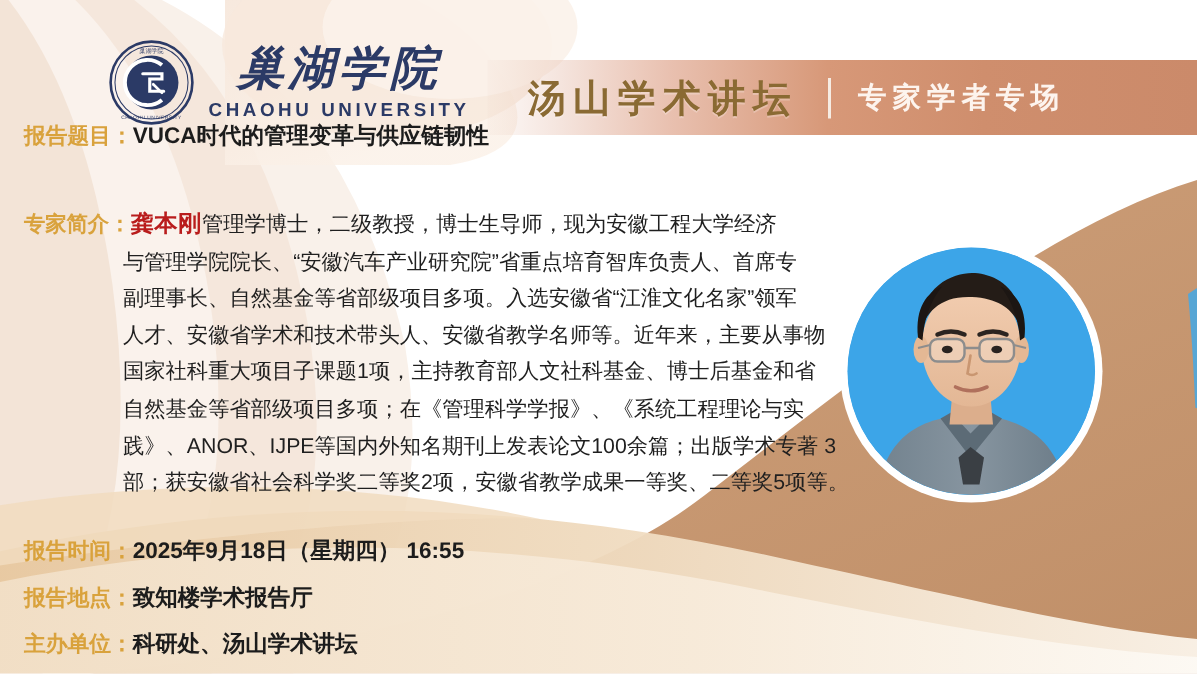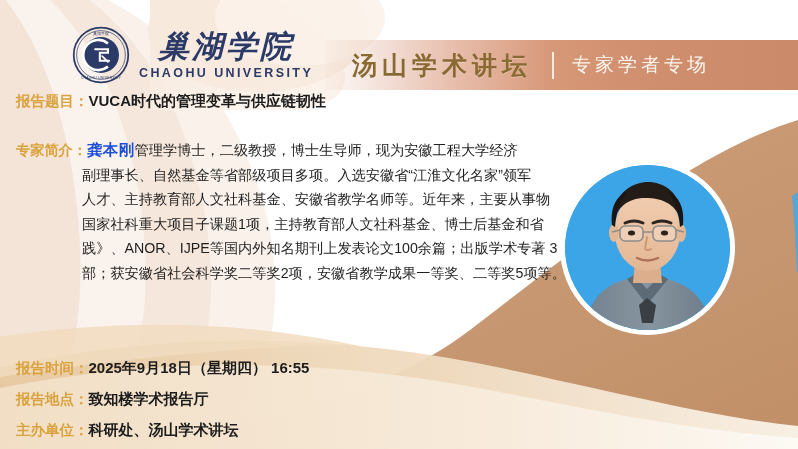--- a/index.html
+++ b/index.html
@@ -80,40 +80,40 @@
   }
   .banner-sep {
     width: 2px; height: 27px;
     background: #f6ece3;
     margin-left: 20px; margin-right: 18px;
     flex: 0 0 auto;
   }
   .banner-sub {
     font-family: "DejaVu Serif", "Liberation Serif", serif;
     font-size: 19px;
-    font-weight: 400;
+    font-weight: 700;
     color: #fdf4ee;
     letter-spacing: 4px;
   }
 
   
   .content { position: absolute; left: 0; top: 0; width: 798px; height: 449px; z-index: 6; }
 
   .label {
     color: #d9a23c;
     font-weight: 700;
   }
   .val-strong {
     color: #1c1c1c;
     font-weight: 700;
   }
 
   .row-title {
     position: absolute;
-    left: 16px; top: 92px;
+    left: 16px; top: 82px;
     font-size: 14.5px;
     line-height: 18px;
     white-space: nowrap;
   }
   .row-title .label { font-size: 14.5px; }
   .row-title .val-strong { font-size: 15px; }
 
   .bio {
     position: absolute;
     left: 16px; top: 138px;
@@ -122,21 +122,21 @@
   .bio-line {
     font-size: 14.2px;
     line-height: 24.6px;
     color: #1f1f1f;
     white-space: nowrap;
   }
   .bio-line.indent { padding-left: 66px; }
   .bio-name {
     font-weight: 700;
     font-size: 15.4px;
-    color: #1d4ed8;
+    color: #b91c1c;
     letter-spacing: 0.5px;
   }
 
   .footrow {
     position: absolute;
     left: 16px;
     font-size: 14.5px;
     line-height: 18px;
     white-space: nowrap;
   }
@@ -304,23 +304,25 @@
   </div>
 
   <div class="content">
 
     <div class="row-title">
       <span class="label">报告题目：</span><span class="val-strong">VUCA时代的管理变革与供应链韧性</span>
     </div>
 
     <div class="bio">
       <div class="bio-line"><span class="label">专家简介：</span><span class="bio-name">龚本刚</span><span>管理学博士，二级教授，博士生导师，现为安徽工程大学经济</span></div>
+      <div class="bio-line indent">与管理学院院长、“安徽汽车产业研究院”省重点培育智库负责人、首席专</div>
       <div class="bio-line indent">副理事长、自然基金等省部级项目多项。入选安徽省“江淮文化名家”领军</div>
-      <div class="bio-line indent">人才、主持教育部人文社科基金、安徽省教学名师等。近年来，主要从事物</div>
+      <div class="bio-line indent">人才、安徽省学术和技术带头人、安徽省教学名师等。近年来，主要从事物</div>
       <div class="bio-line indent">国家社科重大项目子课题1项，主持教育部人文社科基金、博士后基金和省</div>
+      <div class="bio-line indent">自然基金等省部级项目多项；在《管理科学学报》、《系统工程理论与实</div>
       <div class="bio-line indent">践》、ANOR、IJPE等国内外知名期刊上发表论文100余篇；出版学术专著 3</div>
       <div class="bio-line indent">部；获安徽省社会科学奖二等奖2项，安徽省教学成果一等奖、二等奖5项等。</div>
     </div>
 
     <div class="footrow" id="row-time">
       <span class="label">报告时间：</span><span class="val-strong">2025年9月18日（星期四） 16:55</span>
     </div>
 
     <div class="footrow" id="row-place">
       <span class="label">报告地点：</span><span class="val-strong">致知楼学术报告厅</span>

